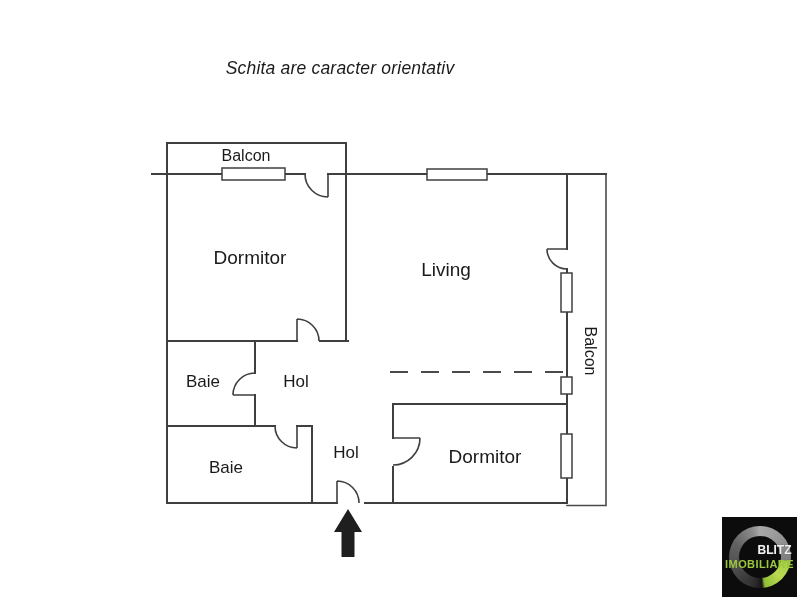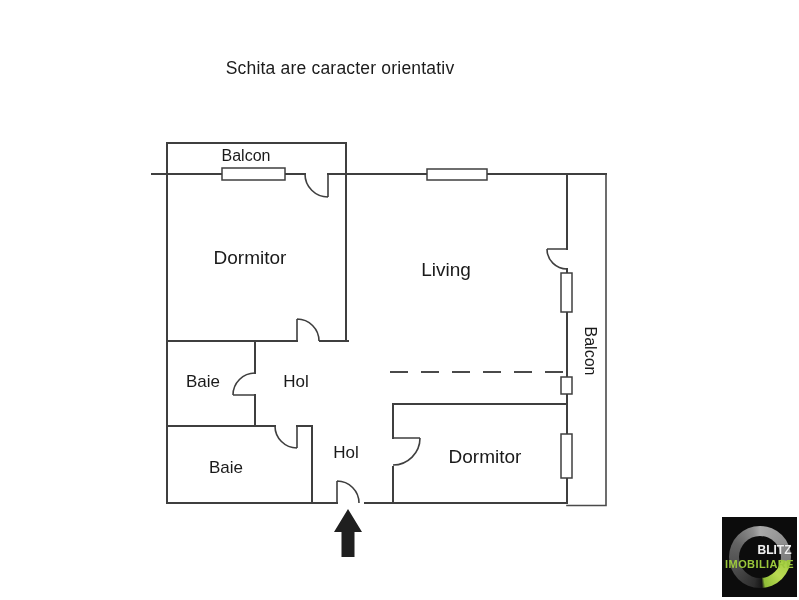--- a/index.html
+++ b/index.html
@@ -2,21 +2,21 @@
 <html><head>
 <meta charset="utf-8">
 <style>
   html,body{margin:0;padding:0;background:#ffffff;}
   .stage{
     position:relative;width:799px;height:600px;background:#ffffff;overflow:hidden;
     font-family:"Liberation Sans",sans-serif;
   }
   .title{
     position:absolute;left:340px;top:58px;transform:translateX(-50%);
-    white-space:nowrap;font-size:17.5px;font-weight:500;color:#1b1b1b;letter-spacing:.2px;
+    white-space:nowrap;font-size:17.5px;font-weight:500;color:#1b1b1b;letter-spacing:.2px;font-style:italic;
   }
   svg{position:absolute;left:0;top:0;}
   svg text{font-family:"Liberation Sans",sans-serif;fill:#1a1a1a;}
   .room-label-big{font-size:19px;}
   .room-label{font-size:17px;}
   .room-label-balcon{font-size:16px;font-weight:500;}
   
   .logo{position:absolute;left:722px;top:517px;width:75px;height:80px;background:#0c0c0c;}
   .ring{
     position:absolute;left:50%;top:50%;width:62px;height:62px;margin:-31px 0 0 -31px;border-radius:50%;

